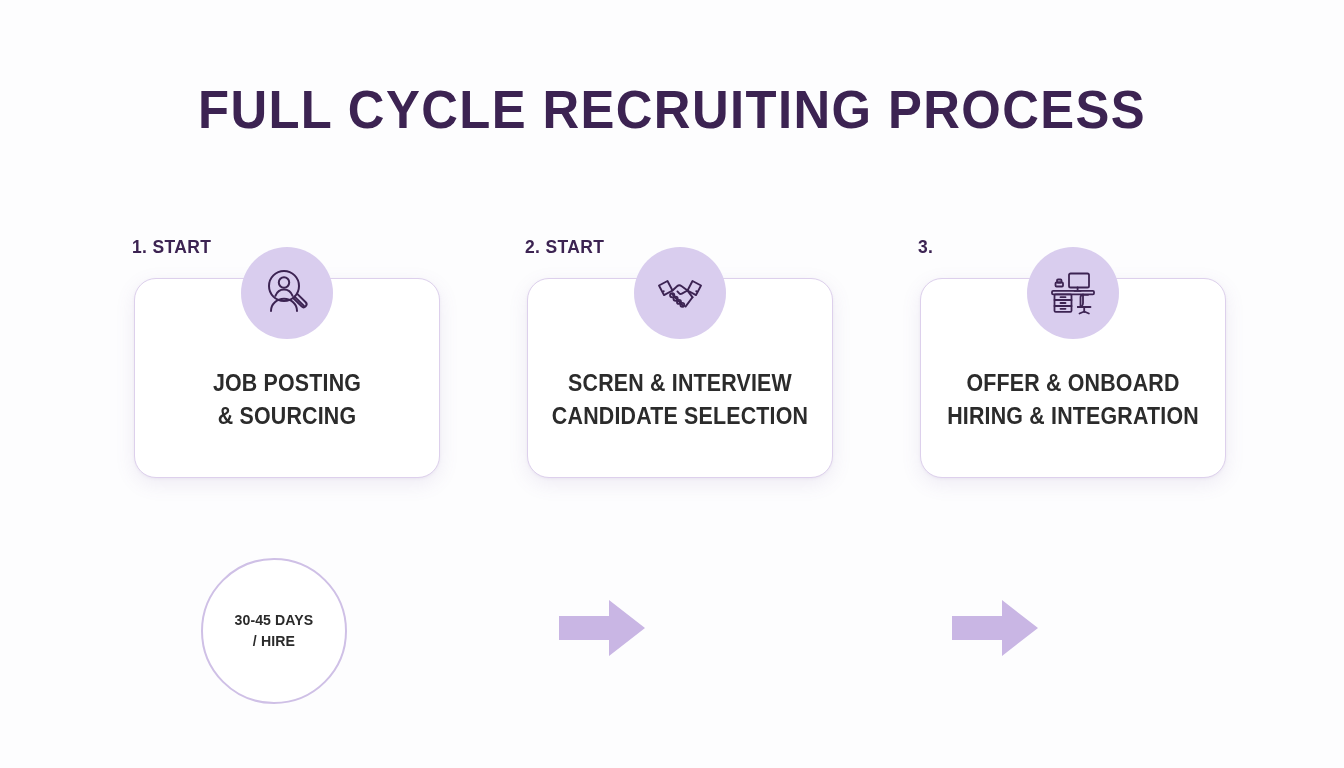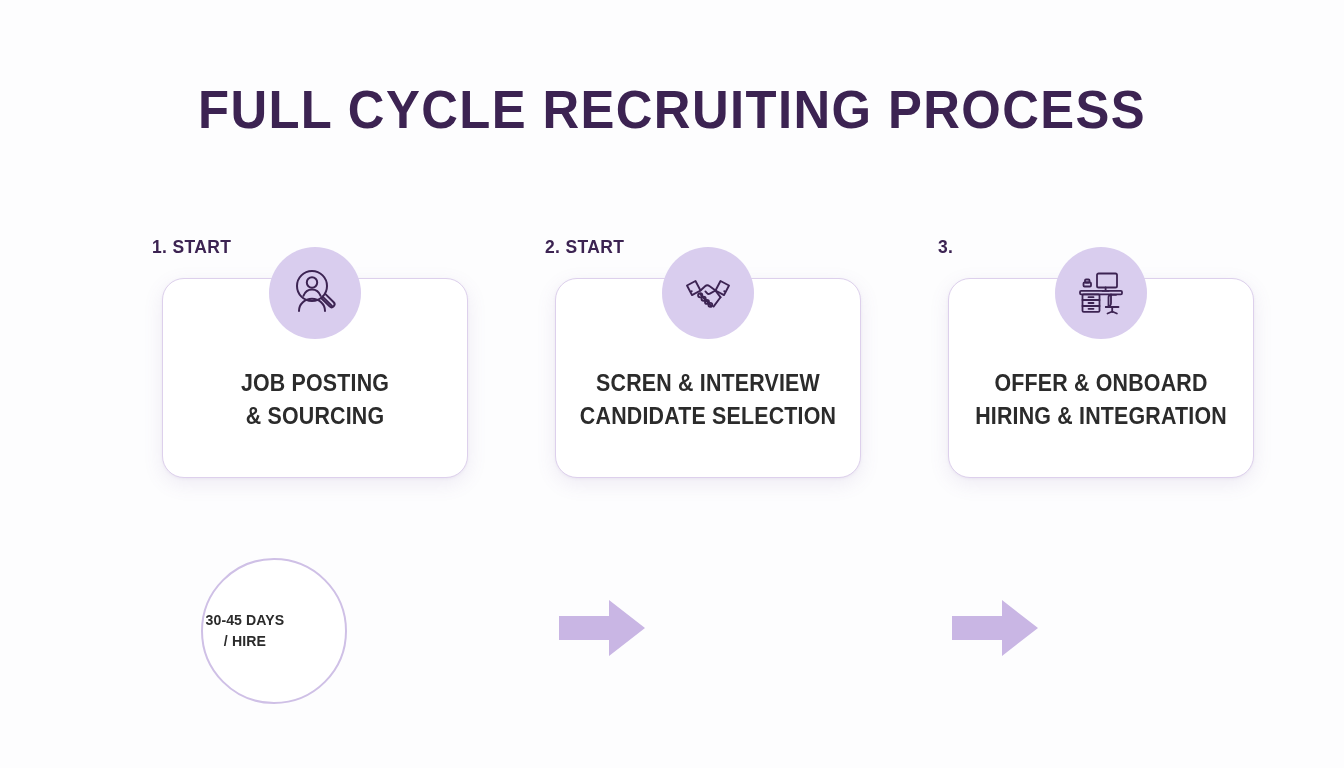--- a/index.html
+++ b/index.html
@@ -46,21 +46,20 @@
     left: 126px;
     width: 1092px;
     height: 250px;
   }
 
   .step {
     position: absolute;
     top: 0;
     width: 306px;
     height: 250px;
-    margin-left: 20px;
   }
   .step-1 { left: 0px; }
   .step-2 { left: 393px; }
   .step-3 { left: 786px; }
 
   .step-label {
     position: absolute;
     top: 0;
     left: 6px;
     font-size: 19px;
@@ -68,21 +67,21 @@
     letter-spacing: 0.4px;
     color: #3c2352;
     transform: scaleX(0.92);
     transform-origin: left top;
     white-space: nowrap;
   }
 
   .card {
     position: absolute;
     top: 42px;
-    left: 16px;
+    left: 8px;
     width: 306px;
     height: 200px;
     box-sizing: border-box;
     background: #ffffff;
     border: 1.5px solid #ddd0ec;
     border-radius: 22px;
     box-shadow: 0 6px 20px rgba(120, 90, 160, 0.11),
                 0 1px 3px rgba(120, 90, 160, 0.07);
   }
 
@@ -141,21 +140,21 @@
     position: absolute;
     top: 0;
     width: 146px;
     height: 146px;
     box-sizing: border-box;
     border: 2px solid #cfc0e6;
     border-radius: 50%;
     background: #ffffff;
     display: flex;
     align-items: center;
-    justify-content: flex-start;
+    justify-content: center;
   }
   .metric-1 { left: 201px; }
   .metric-2 { left: 598px; }
   .metric-3 { left: 993px; }
 
   .metric-text {
     text-align: center;
     font-size: 15px;
     font-weight: bold;
     line-height: 1.38;

